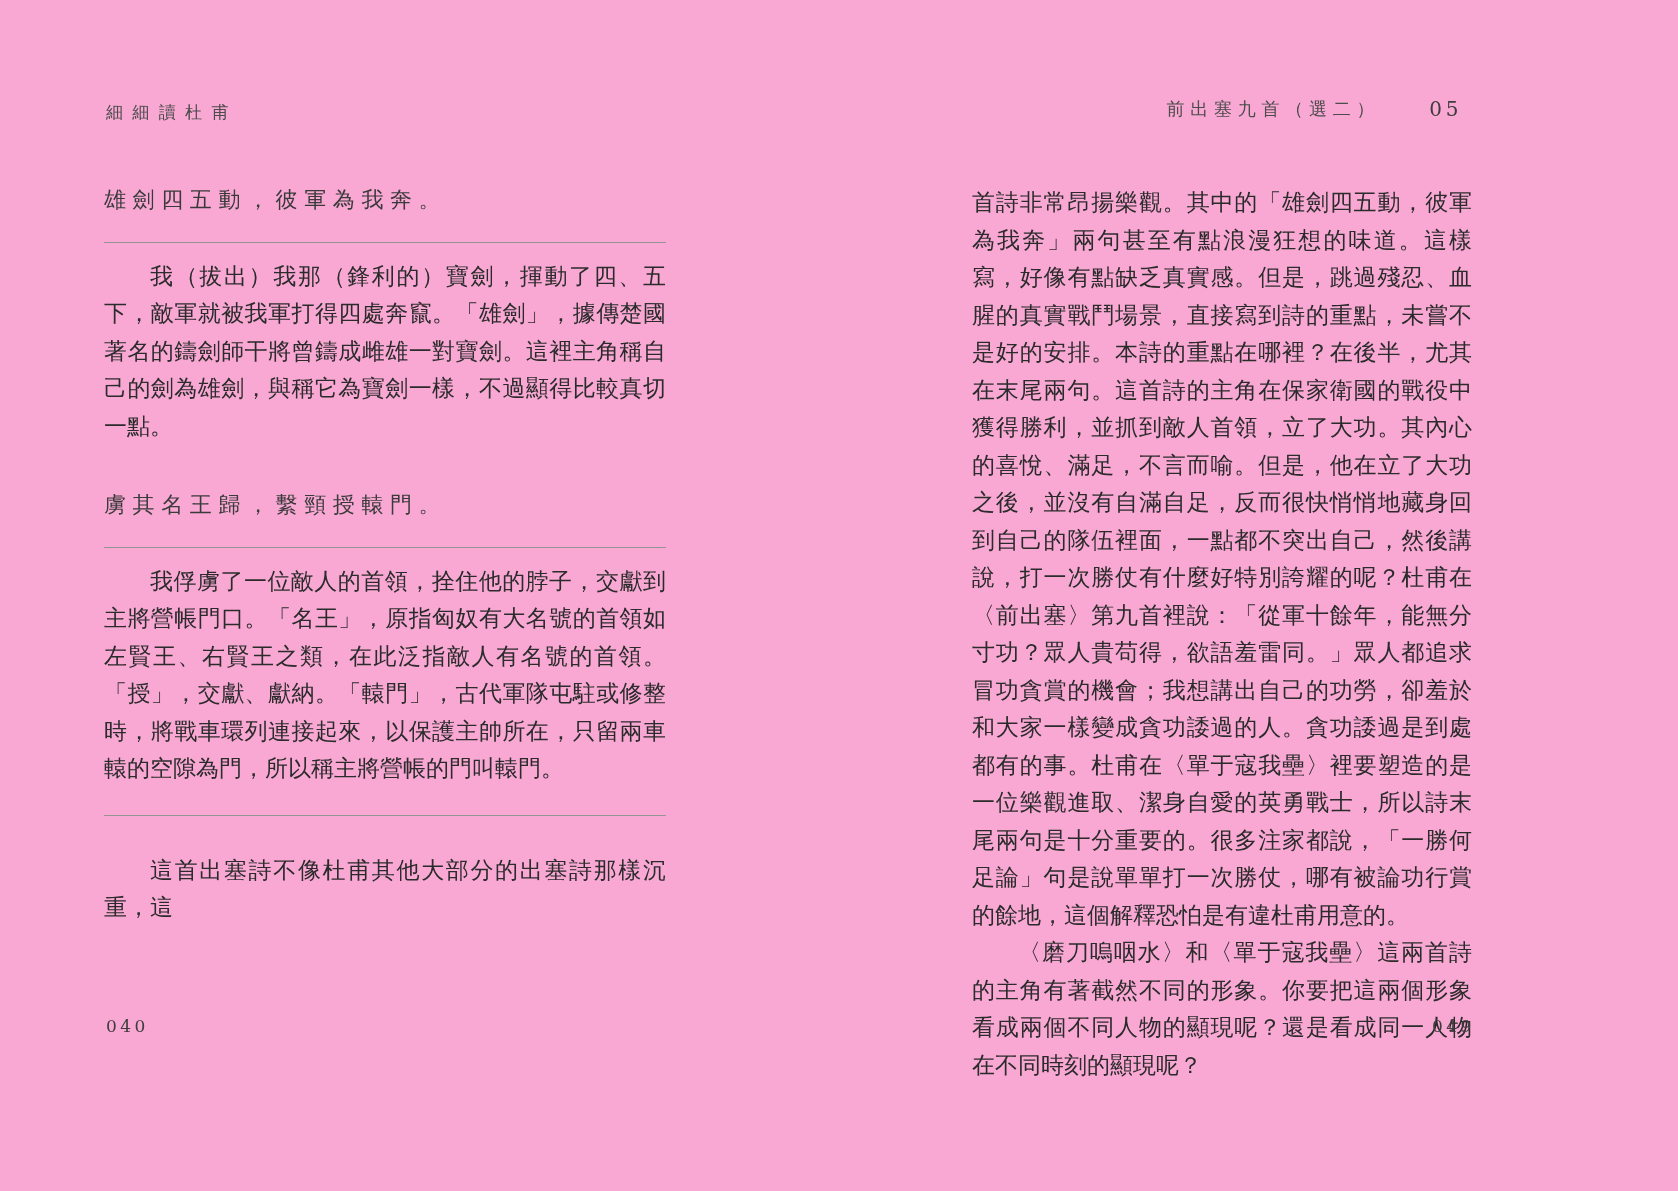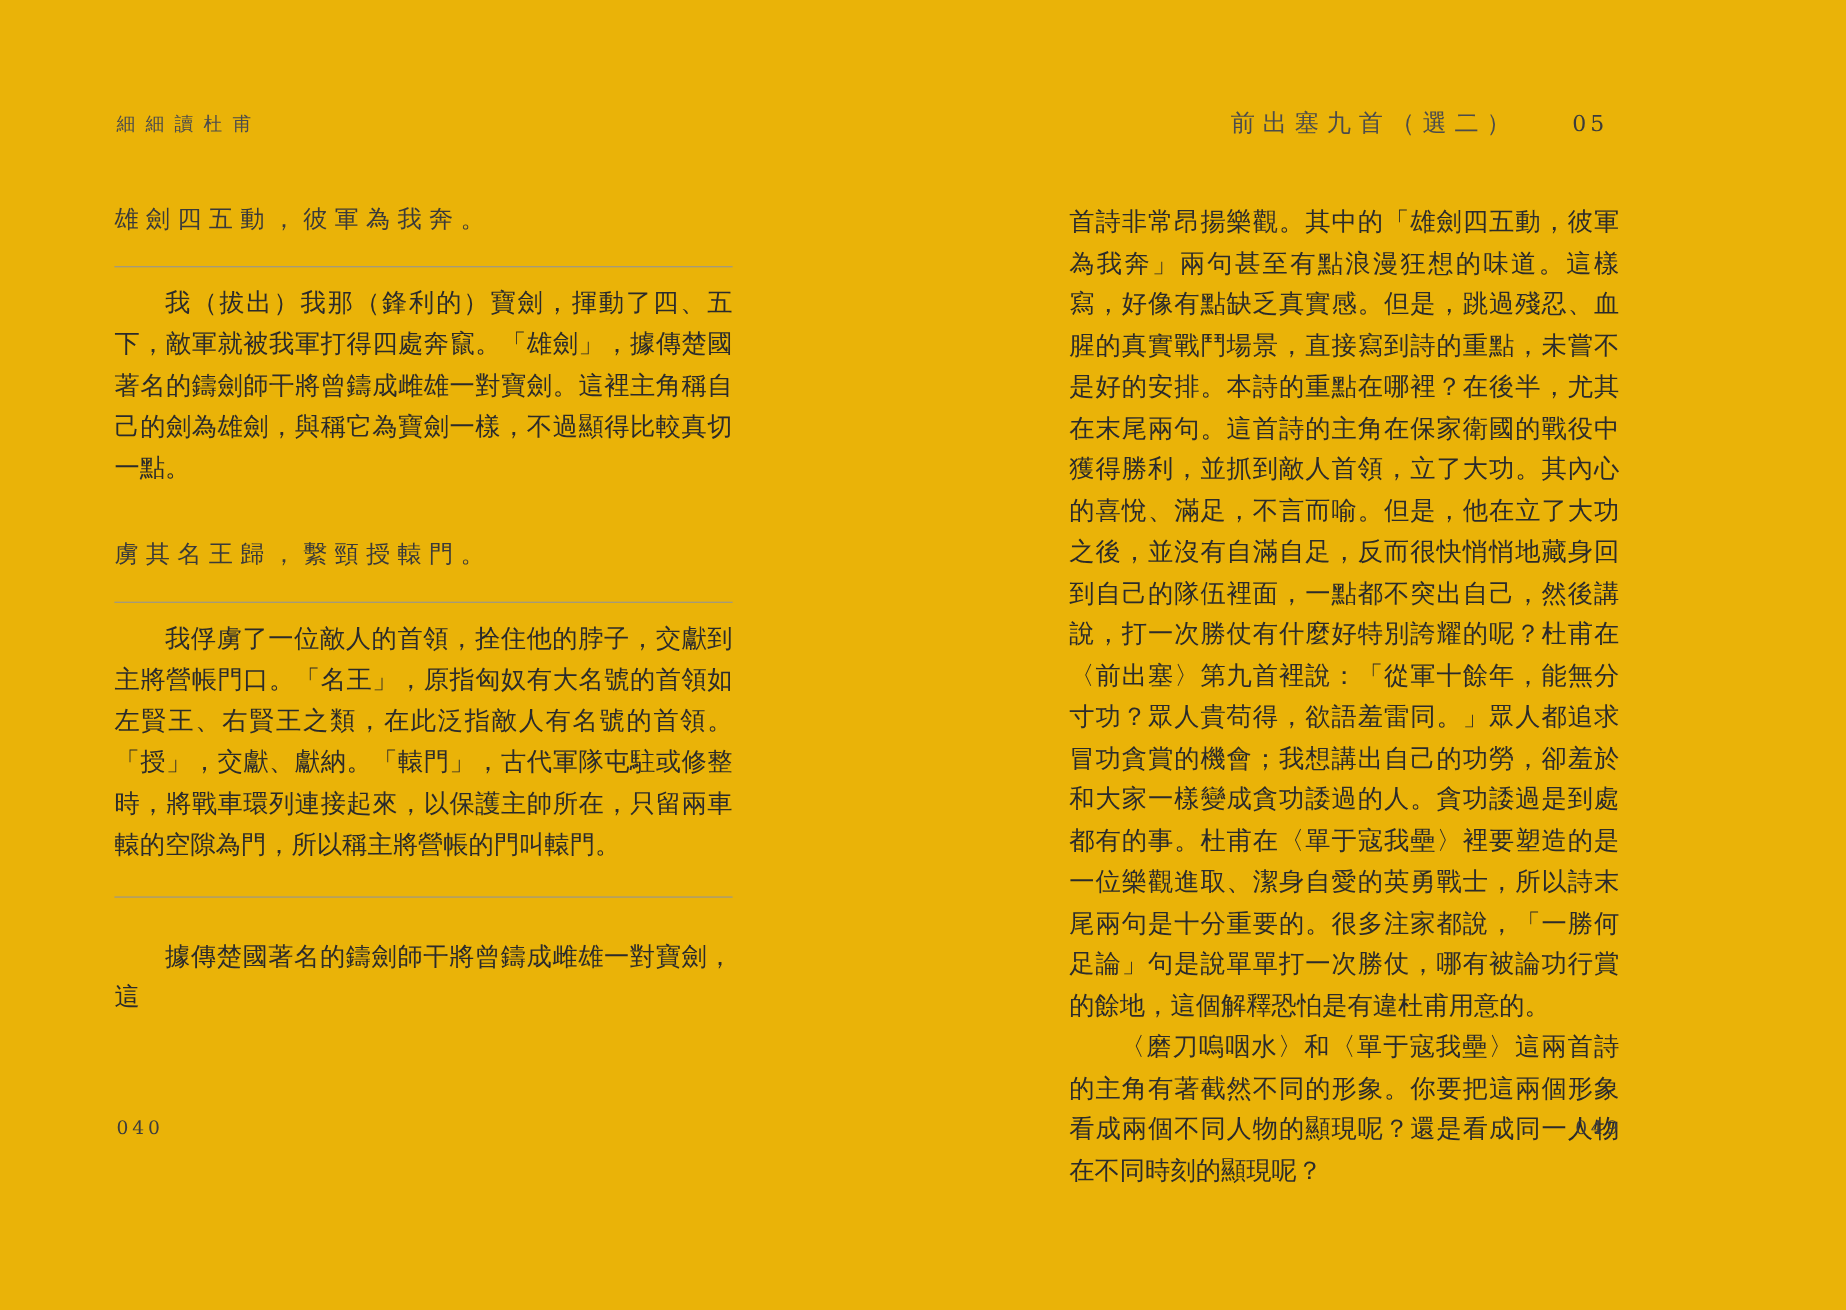--- a/index.html
+++ b/index.html
@@ -6,21 +6,21 @@
     margin: 0;
     padding: 0;
     background: #e8e6e1;
     font-family: "DejaVu Serif", "Liberation Serif", serif;
   }
   .spread {
     position: relative;
     width: 1678px;
     height: 1191px;
     margin: 0 auto;
-    background: #eab308;
+    background: #f9a8d4;
     color: #2b2b2b;
     overflow: hidden;
   }
 
   
   .running-head-left {
     position: absolute;
     left: 106px;
     top: 101px;
     font-size: 17px;
@@ -29,21 +29,21 @@
   }
   .running-head-right {
     position: absolute;
     top: 97px;
     right: 216px;
     display: flex;
     align-items: center;
     gap: 24px;
   }
   .running-head-right .chapter-title {
-    font-size: 22px;
+    font-size: 18px;
     letter-spacing: 0.32em;
     color: #4c4c4c;
   }
   .running-head-right .head-divider {
     width: 1px;
     height: 24px;
     background: #55555'5;
     background: #555;
   }
   .running-head-right .chapter-number {
@@ -127,21 +127,21 @@
     <div class="section">
       <p class="verse-line">虜其名王歸，繫頸授轅門。</p>
       <hr class="section-rule">
       <p class="body-para indent">我俘虜了一位敵人的首領，拴住他的脖子，交獻到主將營帳門口。「名王」，原指匈奴有大名號的首領如左賢王、右賢王之類，在此泛指敵人有名號的首領。「授」，交獻、獻納。「轅門」，古代軍隊屯駐或修整時，將戰車環列連接起來，以保護主帥所在，只留兩車轅的空隙為門，所以稱主將營帳的門叫轅門。</p>
     </div>
 
     <div class="section">
       <hr class="section-rule">
     </div>
 
-    <p class="body-para indent closing-para">據傳楚國著名的鑄劍師干將曾鑄成雌雄一對寶劍，這</p>
+    <p class="body-para indent closing-para">這首出塞詩不像杜甫其他大部分的出塞詩那樣沉重，這</p>
   </div>
 
   <div class="right-column">
     <p class="body-para no-indent">首詩非常昂揚樂觀。其中的「雄劍四五動，彼軍為我奔」兩句甚至有點浪漫狂想的味道。這樣寫，好像有點缺乏真實感。但是，跳過殘忍、血腥的真實戰鬥場景，直接寫到詩的重點，未嘗不是好的安排。本詩的重點在哪裡？在後半，尤其在末尾兩句。這首詩的主角在保家衛國的戰役中獲得勝利，並抓到敵人首領，立了大功。其內心的喜悅、滿足，不言而喻。但是，他在立了大功之後，並沒有自滿自足，反而很快悄悄地藏身回到自己的隊伍裡面，一點都不突出自己，然後講說，打一次勝仗有什麼好特別誇耀的呢？杜甫在〈前出塞〉第九首裡說：「從軍十餘年，能無分寸功？眾人貴苟得，欲語羞雷同。」眾人都追求冒功貪賞的機會；我想講出自己的功勞，卻羞於和大家一樣變成貪功諉過的人。貪功諉過是到處都有的事。杜甫在〈單于寇我壘〉裡要塑造的是一位樂觀進取、潔身自愛的英勇戰士，所以詩末尾兩句是十分重要的。很多注家都說，「一勝何足論」句是說單單打一次勝仗，哪有被論功行賞的餘地，這個解釋恐怕是有違杜甫用意的。</p>
     <p class="body-para indent">〈磨刀嗚咽水〉和〈單于寇我壘〉這兩首詩的主角有著截然不同的形象。你要把這兩個形象看成兩個不同人物的顯現呢？還是看成同一人物在不同時刻的顯現呢？</p>
   </div>
 
   <div class="folio folio-left">040</div>
   <div class="folio folio-right">049</div>
 

